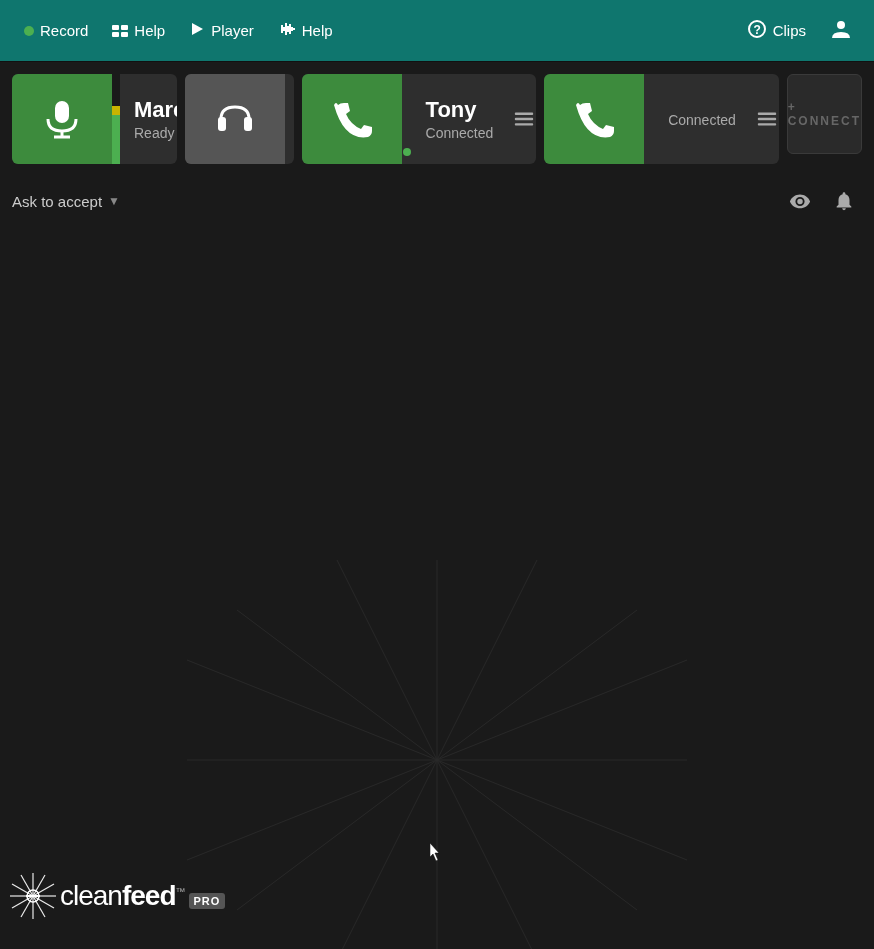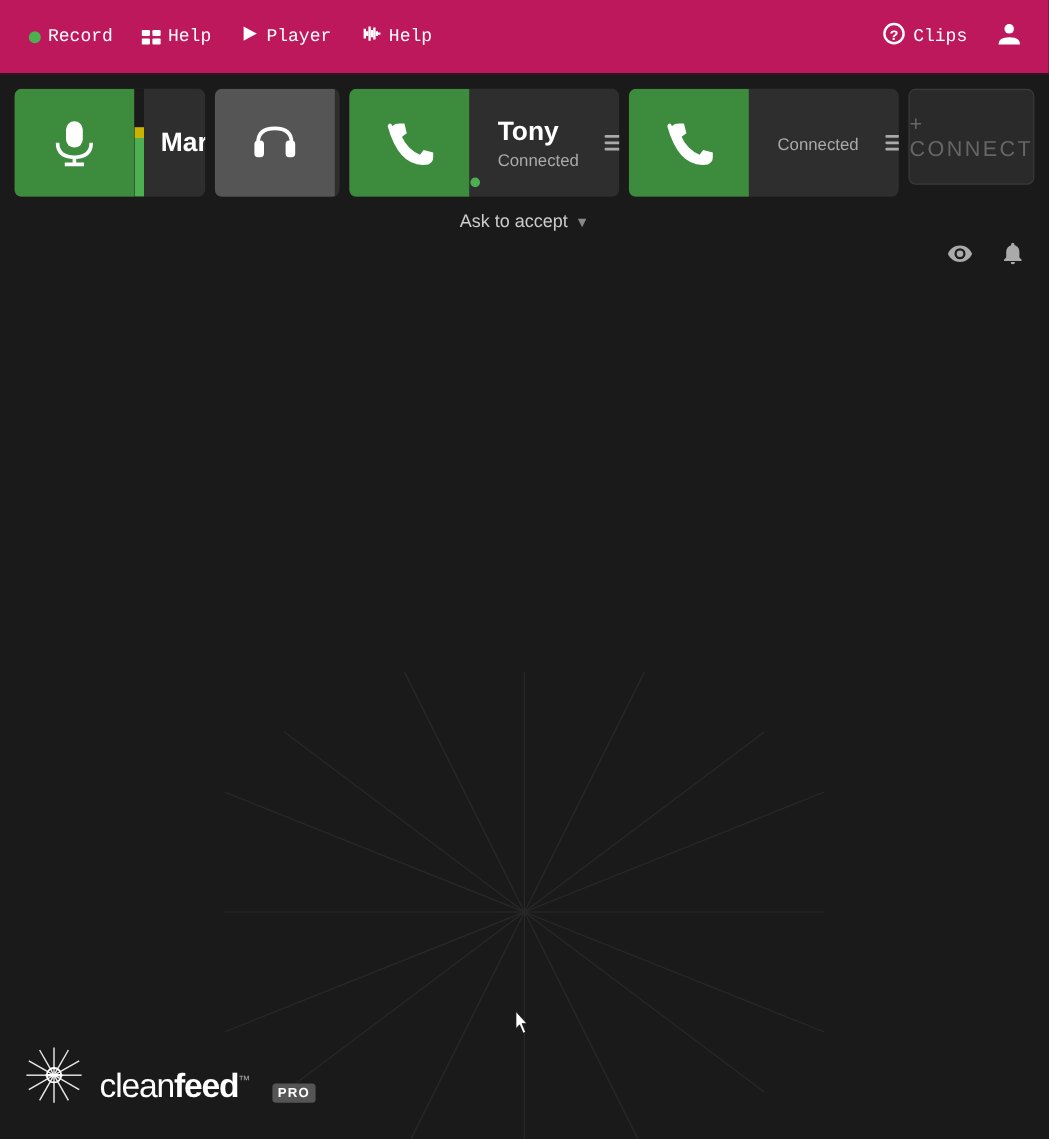--- a/index.html
+++ b/index.html
@@ -10,25 +10,24 @@
       font-family: -apple-system, BlinkMacSystemFont, 'Segoe UI', Arial, sans-serif;
       color: #ffffff;
       overflow: hidden;
       position: relative;
     }
 
     
     .top-nav {
       display: flex;
       align-items: center;
-      background-color: #be185d;
+      background-color: #0f766e;
       height: 62px;
       padding: 0 12px;
       border-bottom: 1px solid #111;
-      font-family: Liberation Mono, monospace;
     }
     .nav-item {
       display: flex;
       align-items: center;
       gap: 6px;
       padding: 8px 12px;
       cursor: pointer;
       border-radius: 4px;
       font-size: 15px;
       font-weight: 500;
@@ -179,34 +178,33 @@
       border-radius: 6px;
       height: 80px;
       display: flex;
       align-items: center;
       justify-content: center;
       cursor: pointer;
       margin: 0 0 4px 0;
       border: 1px solid #3a3a3a;
     }
     .connect-label {
-      font-size: 18px;
-      font-weight: 400;
+      font-size: 12px;
+      font-weight: 700;
       letter-spacing: 2px;
       color: #666;
       text-transform: uppercase;
     }
 
     
     .bottom-bar {
       display: flex;
       align-items: center;
       padding: 0 12px;
       height: 50px;
-      flex-direction: column;
     }
     .ask-accept {
       display: flex;
       align-items: center;
       gap: 6px;
       cursor: pointer;
       font-size: 15px;
       color: #ccc;
     }
     .chevron-down {
@@ -224,38 +222,38 @@
       display: flex; align-items: center; justify-content: center;
       cursor: pointer;
       border-radius: 4px;
       color: #aaa;
     }
 
     
     .logo-area {
       position: absolute;
       bottom: 28px;
-      left: 20px;
-      display: flex;
-      align-items: flex-end;
-      gap: 13px;
+      left: 8px;
+      display: flex;
+      align-items: center;
+      gap: 2px;
     }
     .logo-sunburst {
       width: 50px;
       height: 50px;
     }
     .logo-pro {
       background: #555;
       color: #fff;
       font-size: 11px;
       font-weight: 700;
       padding: 2px 5px;
       border-radius: 3px;
       letter-spacing: 1px;
-      margin-left: 19px;
+      margin-left: 4px;
     }
 
     
     .cursor {
       position: absolute;
       width: 12px;
       height: 18px;
       left: 430px;
       top: 843px;
       pointer-events: none;
@@ -349,20 +347,21 @@
         <line x1="22" y1="34" x2="22" y2="40" stroke="white" stroke-width="3"></line>
         <line x1="14" y1="40" x2="30" y2="40" stroke="white" stroke-width="3"></line>
       </svg>
     </div>
     <div class="marc-level">
       <div class="marc-level-top"></div>
       <div class="marc-level-fill"></div>
     </div>
     <div class="card-body">
       <span class="card-name">Marc</span>
+      <span class="card-status">Ready</span>
     </div>
     <div class="card-actions">
       <div class="action-btn">
         <svg viewBox="0 0 24 24" fill="currentColor">
           <path d="M12 15.5A3.5 3.5 0 018.5 12 3.5 3.5 0 0112 8.5a3.5 3.5 0 013.5 3.5 3.5 3.5 0 01-3.5 3.5m7.43-2.92c.04-.36.07-.73.07-1.08s-.03-.73-.07-1.08l2.33-1.82a.55.55 0 00.13-.71l-2.2-3.82a.55.55 0 00-.67-.24l-2.75 1.1c-.57-.44-1.18-.81-1.85-1.09l-.42-2.93A.53.53 0 0012 2h-4.4a.53.53 0 00-.53.45l-.42 2.93c-.67.28-1.28.65-1.85 1.09L2.05 5.37a.55.55 0 00-.67.24L-.82 9.43a.54.54 0 00.13.71l2.33 1.82c-.04.35-.07.72-.07 1.08s.03.73.07 1.08l-2.33 1.82a.55.55 0 00-.13.71l2.2 3.82c.14.25.42.33.67.24l2.75-1.1c.57.44 1.18.81 1.85 1.09l.42 2.93c.07.28.28.45.53.45H12c.25 0 .46-.17.53-.45l.42-2.93c.67-.28 1.28-.65 1.85-1.09l2.75 1.1c.25.09.53.01.67-.24l2.2-3.82a.54.54 0 00-.13-.71l-2.33-1.82z"></path>
         </svg>
       </div>
     </div>
   </div>
 

